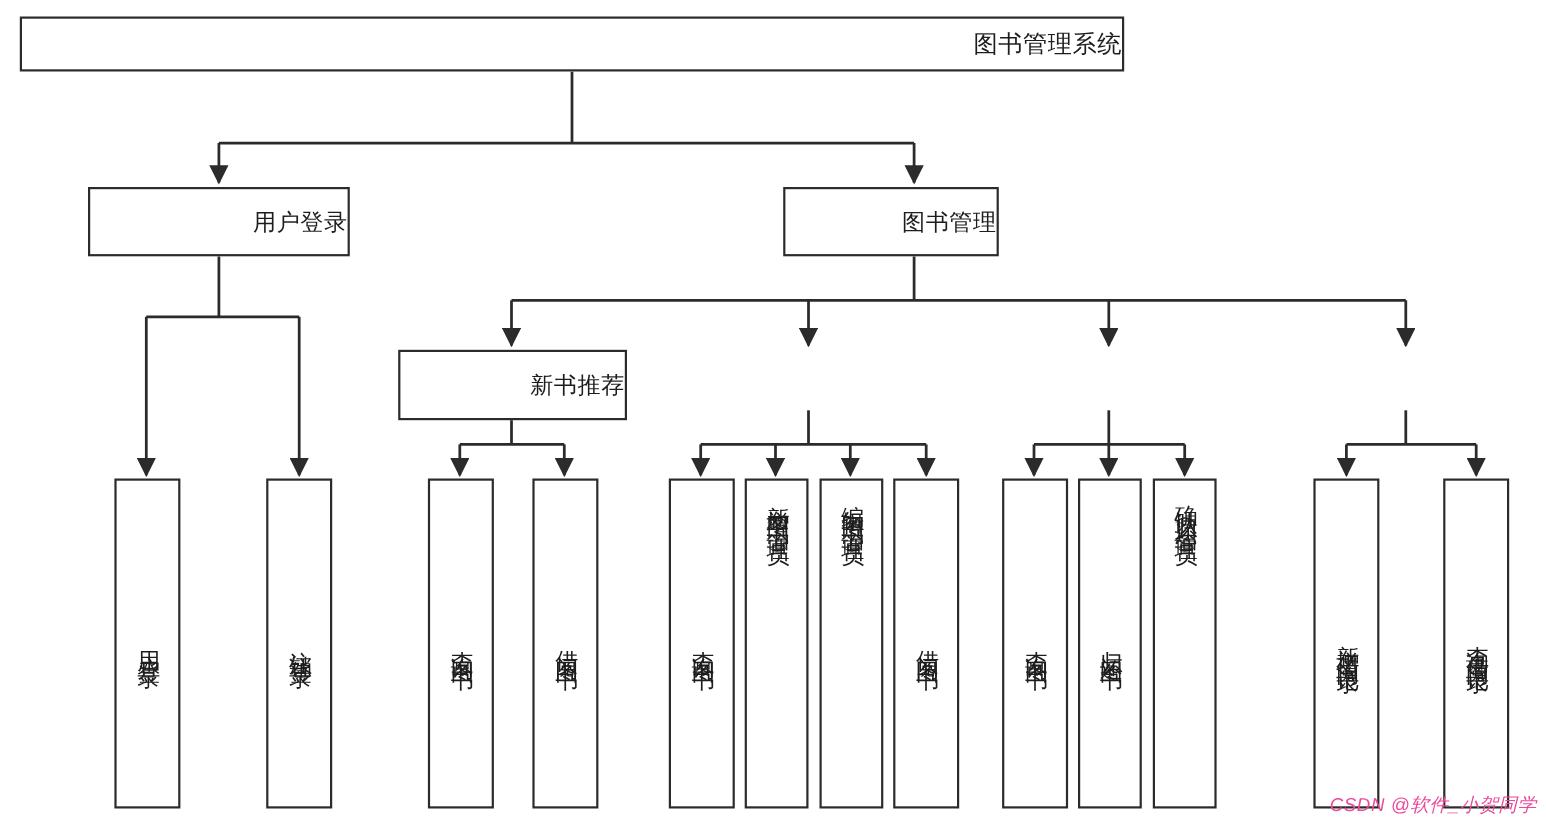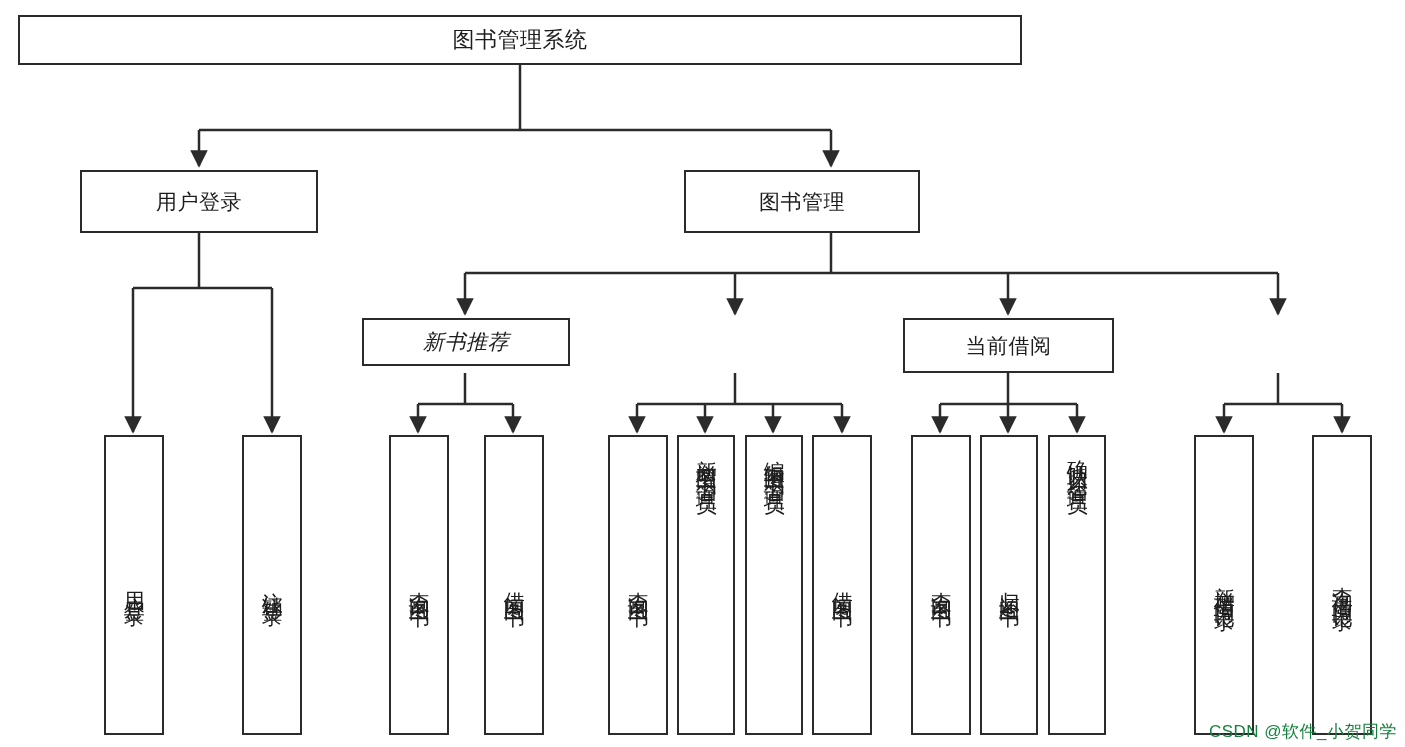--- a/index.html
+++ b/index.html
@@ -25,21 +25,21 @@
     height: 747px;
     pointer-events: none;
   }
   .node {
     position: absolute;
     box-sizing: border-box;
     border: 2px solid #2b2b2b;
     background: #ffffff;
     display: flex;
     align-items: center;
-    justify-content: center;
+    justify-content: flex-end;
     color: #1d1d1d;
   }
   .node-h {
     font-size: 21px;
     letter-spacing: 0.5px;
     white-space: nowrap;
   }
   .node-root {
     font-size: 22px;
   }
@@ -60,23 +60,24 @@
   }
   .node-v.centerv {
     align-items: center;
     padding-top: 0;
   }
   .watermark {
     position: absolute;
     right: 8px;
     bottom: 4px;
     font-size: 17px;
-    color: #15803d;
+    color: #ec4899;
     white-space: nowrap;
     letter-spacing: 0.5px;
+    font-style: italic;
   }
 </style>
 </head>
 <body>
 
 <div id="canvas">
 
   <svg class="edges" viewBox="0 0 1405 747">
     <defs>
       <marker id="arrow" viewBox="0 0 10 10" refX="9" refY="5" markerWidth="7" markerHeight="7" orient="auto-start-reverse">
@@ -127,29 +128,26 @@
     </g>
   </svg>
 
   <div class="node node-h node-root" style="left:18px; top:15px; width:1004px; height:50px;">
     <span>图书管理系统</span>
   </div>
 
   <div class="node node-h" style="left:80px; top:170px; width:238px; height:63px;">
     <span>用户登录</span>
   </div>
-  <div class="node node-h" style="left:684px; top:170px; width:236px; height:63px;">
+  <div class="node node-h" style="left:712px; top:170px; width:196px; height:63px;">
     <span>图书管理</span>
   </div>
 
-  <div class="node node-h" style="left:362px; top:318px; width:208px; height:48px;font-style:italic;">
+  <div class="node node-h" style="left:362px; top:318px; width:208px; height:64px;">
     <span>新书推荐</span>
-  </div>
-  <div class="node node-h" style="left:903px; top:318px; width:211px; height:55px;">
-    <span>当前借阅</span>
   </div>
 
   <div class="node node-v centerv" style="left:104px; top:435px; width:60px; height:300px;">
     <span class="vlabel">用户登录</span>
   </div>
   <div class="node node-v centerv" style="left:242px; top:435px; width:60px; height:300px;">
     <span class="vlabel">注销登录</span>
   </div>
 
   <div class="node node-v centerv" style="left:389px; top:435px; width:60px; height:300px;">

